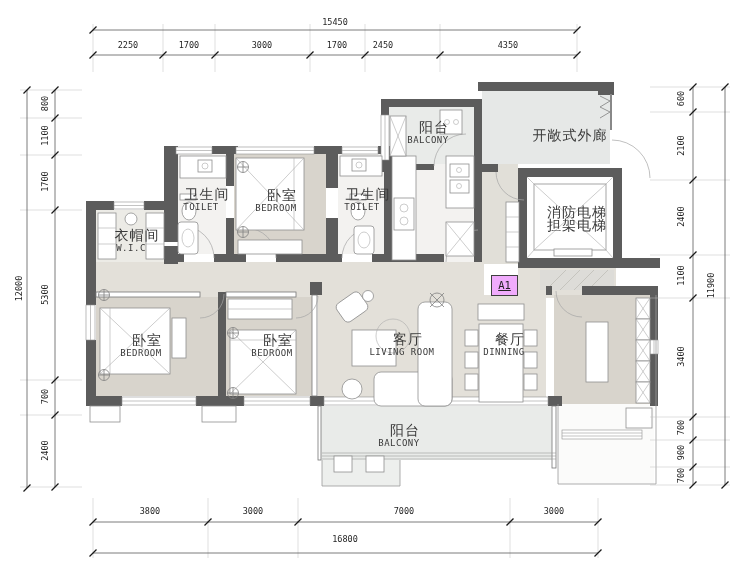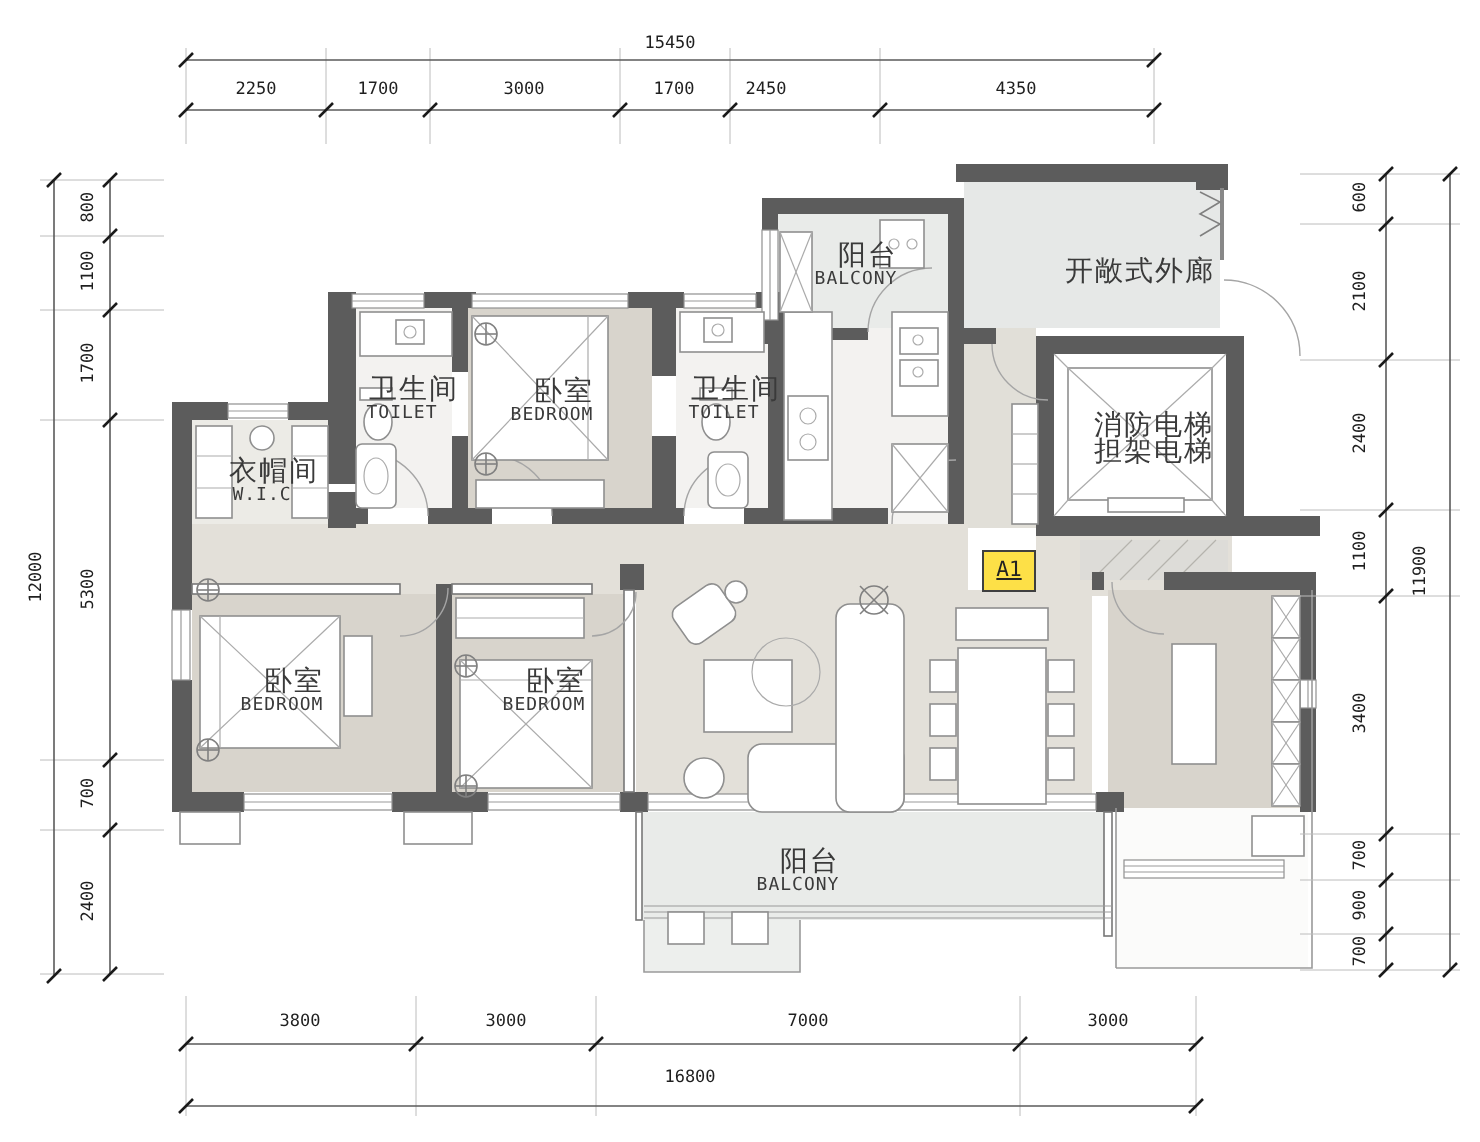--- a/index.html
+++ b/index.html
@@ -19,21 +19,21 @@
   .tick{stroke:#1a1a1a;stroke-width:1.3;fill:none;}
   .hatch{stroke:#b5b3ad;stroke-width:0.6;fill:none;}
   .outline{fill:none;stroke:#9a9a9a;stroke-width:0.8;}
   .dimh{position:absolute;width:70px;text-align:center;font-size:8.5px;line-height:11px;color:#1f1f1f;}
   .dimv{position:absolute;width:44px;text-align:center;font-size:8.5px;line-height:11px;color:#1f1f1f;
         transform:rotate(-90deg);}
   .rlabel{position:absolute;width:90px;text-align:center;color:#3a3a3a;}
   .rlabel .zh{font-size:14px;line-height:13px;letter-spacing:1px;font-family:Liberation Sans, sans-serif;padding-left:12px;}
   .rlabel .en{font-size:9px;line-height:13px;letter-spacing:0.5px;}
   #a1-box{position:absolute;left:491px;top:275px;width:25px;height:19px;border:1px solid #3f3f3f;
-          background:#fde047;font-size:10.5px;line-height:19px;text-align:center;color:#222;text-decoration:underline;}
+          background:#f0abfc;font-size:10.5px;line-height:19px;text-align:center;color:#222;text-decoration:underline;}
 </style>
 </head>
 <body>
 
 <div id="page">
 
 <svg id="plan-svg" width="740" height="571" viewBox="0 0 740 571">
 
   <g>
     <rect x="96" y="210" width="68" height="52" fill="#ecebe6"></rect>
@@ -399,20 +399,28 @@
   <div class="zh">担架电梯</div>
 </div>
 <div class="rlabel" style="left:96px;top:334px;">
   <div class="zh">卧室</div>
   <div class="en">BEDROOM</div>
 </div>
 <div class="rlabel" style="left:227px;top:334px;">
   <div class="zh">卧室</div>
   <div class="en">BEDROOM</div>
 </div>
+<div class="rlabel" style="left:357px;top:333px;">
+  <div class="zh">客厅</div>
+  <div class="en">LIVING ROOM</div>
+</div>
+<div class="rlabel" style="left:459px;top:333px;">
+  <div class="zh">餐厅</div>
+  <div class="en">DINNING</div>
+</div>
 <div class="rlabel" style="left:354px;top:424px;">
   <div class="zh">阳台</div>
   <div class="en">BALCONY</div>
 </div>
 
 <div id="a1-box">A1</div>
 
 </div>
 
 </body></html>

